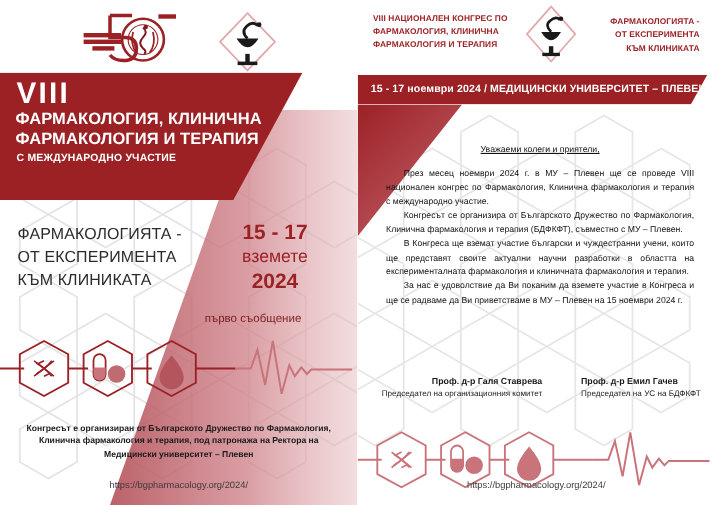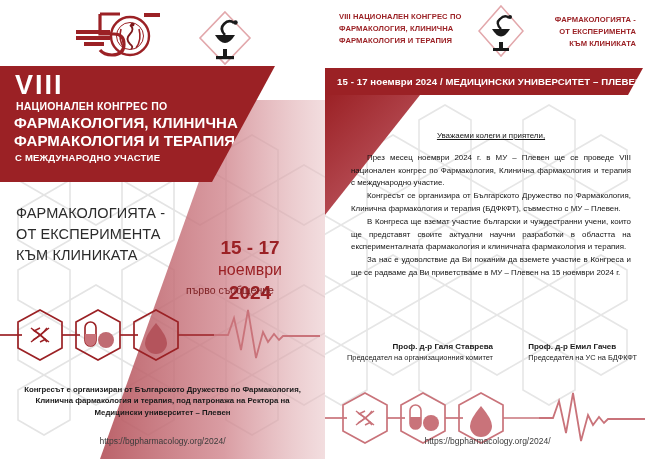--- a/index.html
+++ b/index.html
@@ -38,21 +38,21 @@
   .l-diag{
     position:absolute;left:0;top:0;width:325px;height:459px;pointer-events:none;
   }
 
   .l-theme{
     position:absolute;left:16px;top:203px;width:190px;
     font-size:14.5px;line-height:1.45;color:#2b2b2b;letter-spacing:.1px;
   }
   .l-date{
     position:absolute;left:198px;top:200px;width:104px;text-align:center;
-    color:#9b2125;font-weight:700;margin-top:36px;
+    color:#9b2125;font-weight:700;
   }
   .l-date .d1{font-size:19px;line-height:1.25;}
   .l-date .d2{font-size:16px;line-height:1.3;font-weight:400;color:#9b2125;}
   .l-date .d3{font-size:19px;line-height:1.3;}
   .l-first{
     position:absolute;left:160px;top:284px;width:140px;text-align:center;
     font-size:10.5px;color:#7d1f22;
   }
 
   .icon-row{position:absolute;left:0;width:325px;height:70px;}
@@ -180,35 +180,34 @@
             <stop offset="0.55" stop-color="#cf8189" stop-opacity=".78"></stop>
             <stop offset="1" stop-color="#e8c2c5" stop-opacity=".55"></stop>
           </linearGradient>
         </defs>
         <polygon points="228,100 325,100 325,459 100,459" fill="url(#lg1)"></polygon>
       </svg>
     </div>
 
     <div class="l-band">
       <div class="l-viii">VIII</div>
-      <div class="l-sub1">НАЦИОНАЛЕН КОНГРЕС ПО</div>
       <div class="l-big">ФАРМАКОЛОГИЯ, КЛИНИЧНА</div>
       <div class="l-big">ФАРМАКОЛОГИЯ И ТЕРАПИЯ</div>
       <div class="l-sub2">С МЕЖДУНАРОДНО УЧАСТИЕ</div>
     </div>
 
     <div class="l-theme">
       <div>ФАРМАКОЛОГИЯТА -</div>
       <div>ОТ ЕКСПЕРИМЕНТА</div>
       <div>КЪМ КЛИНИКАТА</div>
     </div>
 
     <div class="l-date">
       <div class="d1">15  - 17</div>
-      <div class="d2">ноември</div>
+      <div class="d2">вземете</div>
       <div class="d3">2024</div>
     </div>
 
     <div class="l-first">първо съобщение</div>
 
     <div class="icon-row" style="top:300px;">
       <svg viewBox="0 0 325 70" width="325" height="70">
         <g stroke="#9b2125" stroke-width="1.7" fill="none">
           <line x1="0" y1="35" x2="22" y2="35"></line>
           <polygon points="40,10 62,22 62,48 40,60 18,48 18,22"></polygon>

